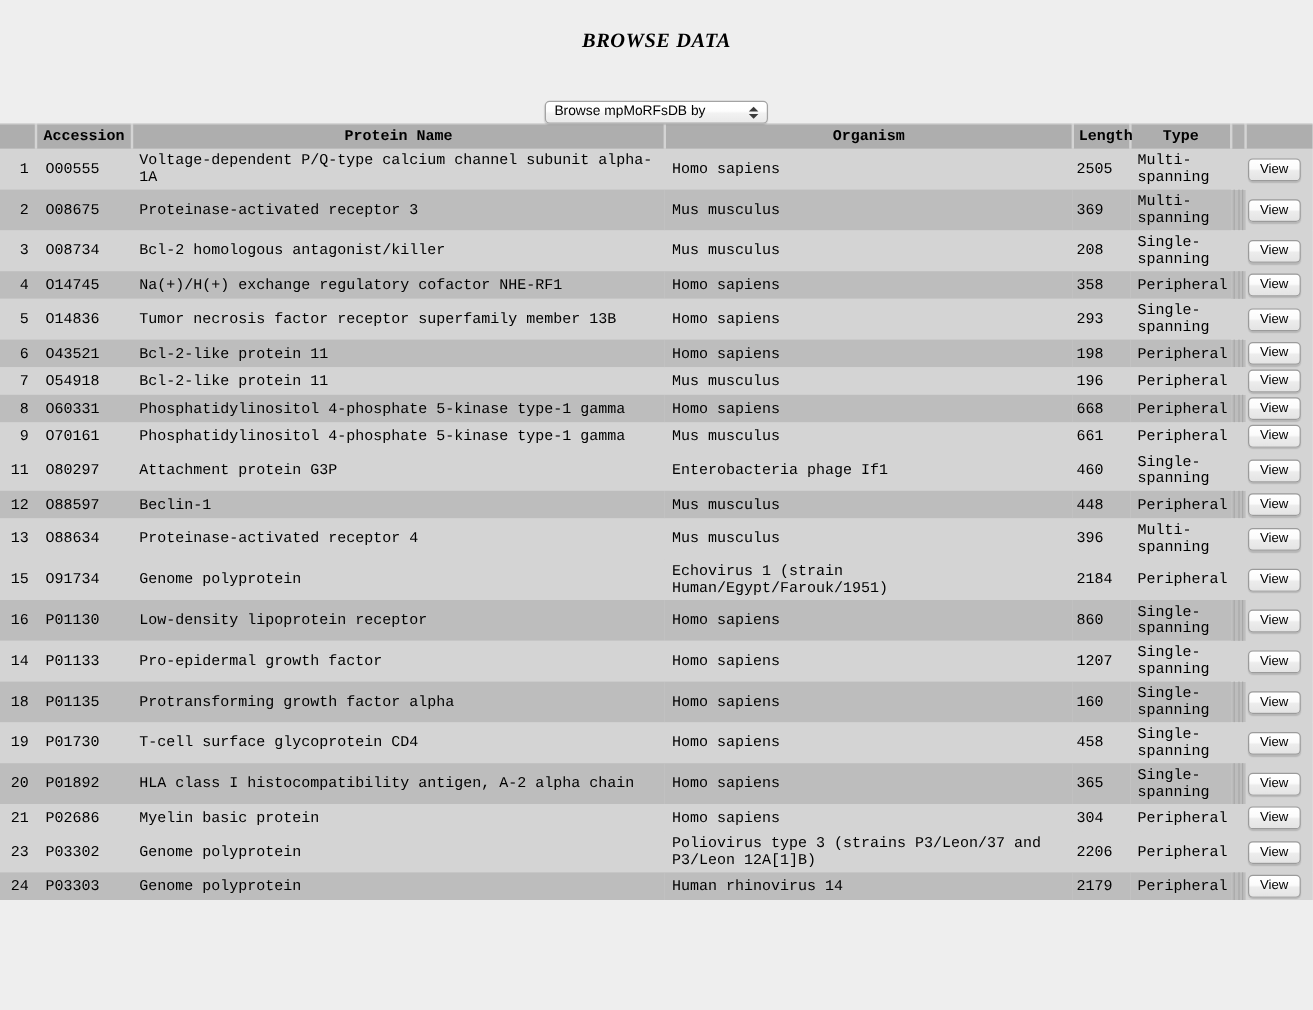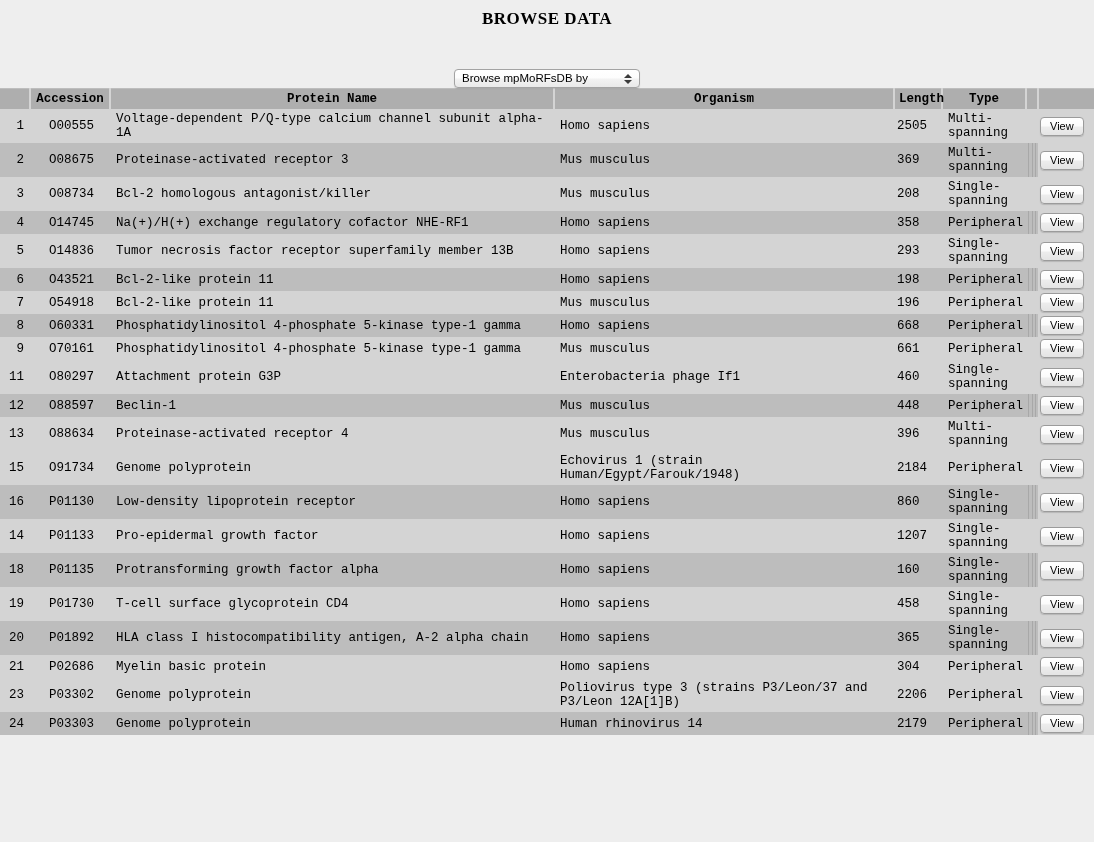--- a/index.html
+++ b/index.html
@@ -17,21 +17,22 @@
     overflow: hidden;
   }
   .page-title {
     text-align: center;
     font-family: "Liberation Serif", "DejaVu Serif", serif;
     font-weight: bold;
     font-size: 17px;
     letter-spacing: 0.5px;
     color: #000;
     padding-top: 9px;
-    margin: 0;
+    margin: 15px;
+    font-style: italic;
   }
   .selector-wrap {
     text-align: center;
     margin-top: 24px;
     margin-bottom: 13px;
     height: 22px;
   }
   .browse-select {
     display: inline-block;
     position: relative;
@@ -128,21 +129,21 @@
     line-height: 14px;
   }
   tbody tr.row-odd td  { background: #d4d4d4; }
   tbody tr.row-even td { background: #bdbdbd; }
 
   td.cell-num {
     text-align: right;
     padding-right: 6px;
   }
   td.cell-acc {
-    text-align: center;
+    text-align: left;
     padding-left: 8px;
     white-space: nowrap;
   }
   td.cell-prot { text-align: left; padding-left: 6px; }
   td.cell-org  { text-align: left; padding-left: 6px; }
   td.cell-len  { text-align: left; padding-left: 3px; }
   td.cell-type { text-align: left; padding-left: 6px; }
 
   tbody tr.row-even td.cell-num,
   tbody tr.row-even td.cell-acc,
@@ -387,21 +388,21 @@
           <td class="cell-type">Multi-spanning</td>
           <td class="cell-sep">
             <div class="sep-lines"></div>
           </td>
           <td class="cell-view"><span class="view-btn">View</span></td>
         </tr>
         <tr class="row-odd">
           <td class="cell-num">15</td>
           <td class="cell-acc">O91734</td>
           <td class="cell-prot">Genome polyprotein</td>
-          <td class="cell-org">Echovirus 1 (strain Human/Egypt/Farouk/1948)</td>
+          <td class="cell-org">Echovirus 1 (strain Human/Egypt/Farouk/1951)</td>
           <td class="cell-len">2184</td>
           <td class="cell-type">Peripheral</td>
           <td class="cell-sep">
             <div class="sep-lines"></div>
           </td>
           <td class="cell-view"><span class="view-btn">View</span></td>
         </tr>
         <tr class="row-even">
           <td class="cell-num">16</td>
           <td class="cell-acc">P01130</td>

